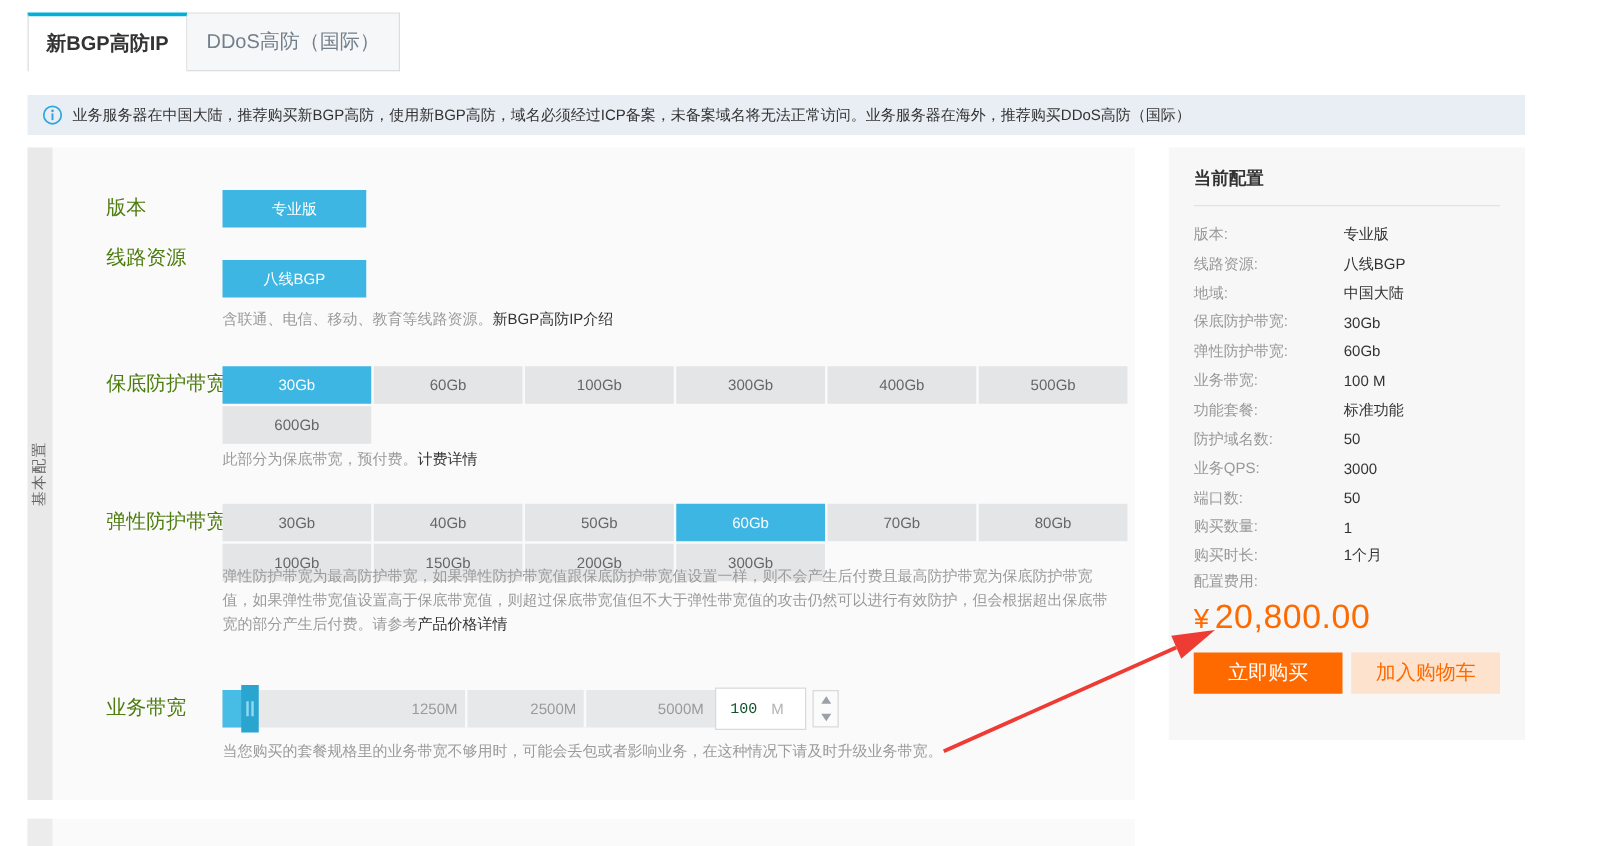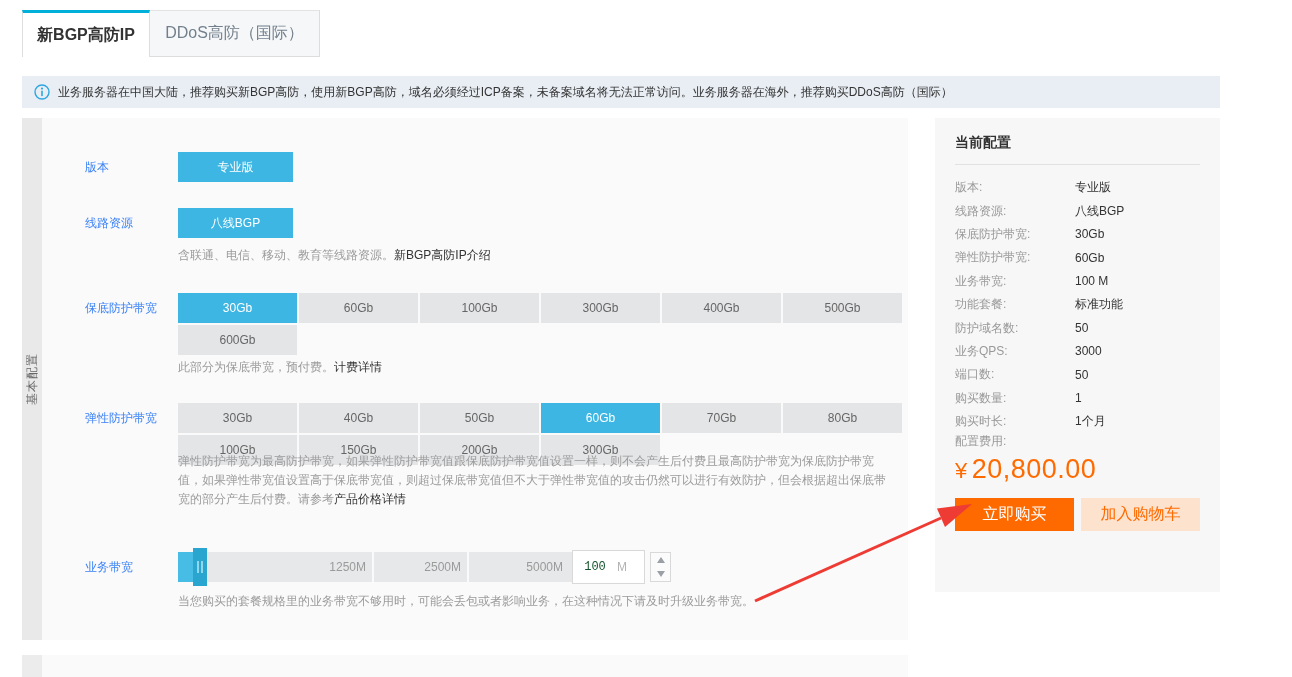--- a/index.html
+++ b/index.html
@@ -15,21 +15,21 @@
 
   
   .notice { position:absolute; left:22px; top:76px; width:1198px; height:32px; background:var(--notice_bg); display:flex; align-items:center; padding:0 12px; }
   .notice svg { flex:0 0 auto; margin-right:8px; }
   .notice-text { font-size:12px; color:#333; }
 
   
   .form-panel { position:absolute; left:22px; top:118px; width:886px; height:522px; background:#fafafa; }
   .side-strip { position:absolute; left:0; top:0; width:20px; height:100%; background:#e9e9e9; }
   .side-strip span { position:absolute; top:50%; left:50%; transform:translate(-50%,-50%) rotate(-90deg); white-space:nowrap; font-size:12px; color:#666; letter-spacing:1px; }
-  .row-label { position:absolute; left:63px; font-size:12px; color:#3b82f6; line-height:30px; }
+  .row-label { position:absolute; left:63px; font-size:16px; color:#4d7c0f; line-height:30px; }
   .opt-row { position:absolute; left:156px; display:flex; flex-wrap:wrap; width:728px; gap:2px; }
   .opt { width:119px; height:30px; background:#e4e5e7; color:#666; font-size:12px; display:flex; align-items:center; justify-content:center; cursor:pointer; }
   .opt.selected { background:var(--accent_blue); color:#fff; }
   .opt.single { width:115px; }
   .help { position:absolute; left:156px; font-size:12px; color:#9b9b9b; line-height:19px; }
   .help .lnk { color:#333; cursor:pointer; }
   .help.wrap { width:712px; }
 
   
   .slider-row { position:absolute; left:156px; top:434px; width:730px; height:30px; }
@@ -98,21 +98,21 @@
       <span>基本配置</span>
     </div>
 
     <div class="row-label" style="top:34px">版本</div>
     <div class="opt-row" style="top:34px">
       <div class="opt single selected">
           <span>专业版</span>
         </div>
     </div>
 
-    <div class="row-label" style="top:90px">线路资源</div>
+    <div class="row-label" style="top:74px">线路资源</div>
     <div class="opt-row" style="top:90px">
       <div class="opt single selected">
           <span>八线BGP</span>
         </div>
     </div>
     <div class="help" style="top:128px">
       <span>含联通、电信、移动、教育等线路资源。</span><span class="lnk">新BGP高防IP介绍</span>
     </div>
 
     <div class="row-label" style="top:175px">保底防护带宽</div>
@@ -211,20 +211,24 @@
     <ul class="cfg-list">
       <li>
           <span class="k">版本:</span>
           <span class="v">专业版</span>
         </li>
       <li>
           <span class="k">线路资源:</span>
           <span class="v">八线BGP</span>
         </li>
       <li>
+          <span class="k">地域:</span>
+          <span class="v">中国大陆</span>
+        </li>
+      <li>
           <span class="k">保底防护带宽:</span>
           <span class="v">30Gb</span>
         </li>
       <li>
           <span class="k">弹性防护带宽:</span>
           <span class="v">60Gb</span>
         </li>
       <li>
           <span class="k">业务带宽:</span>
           <span class="v">100 M</span>

